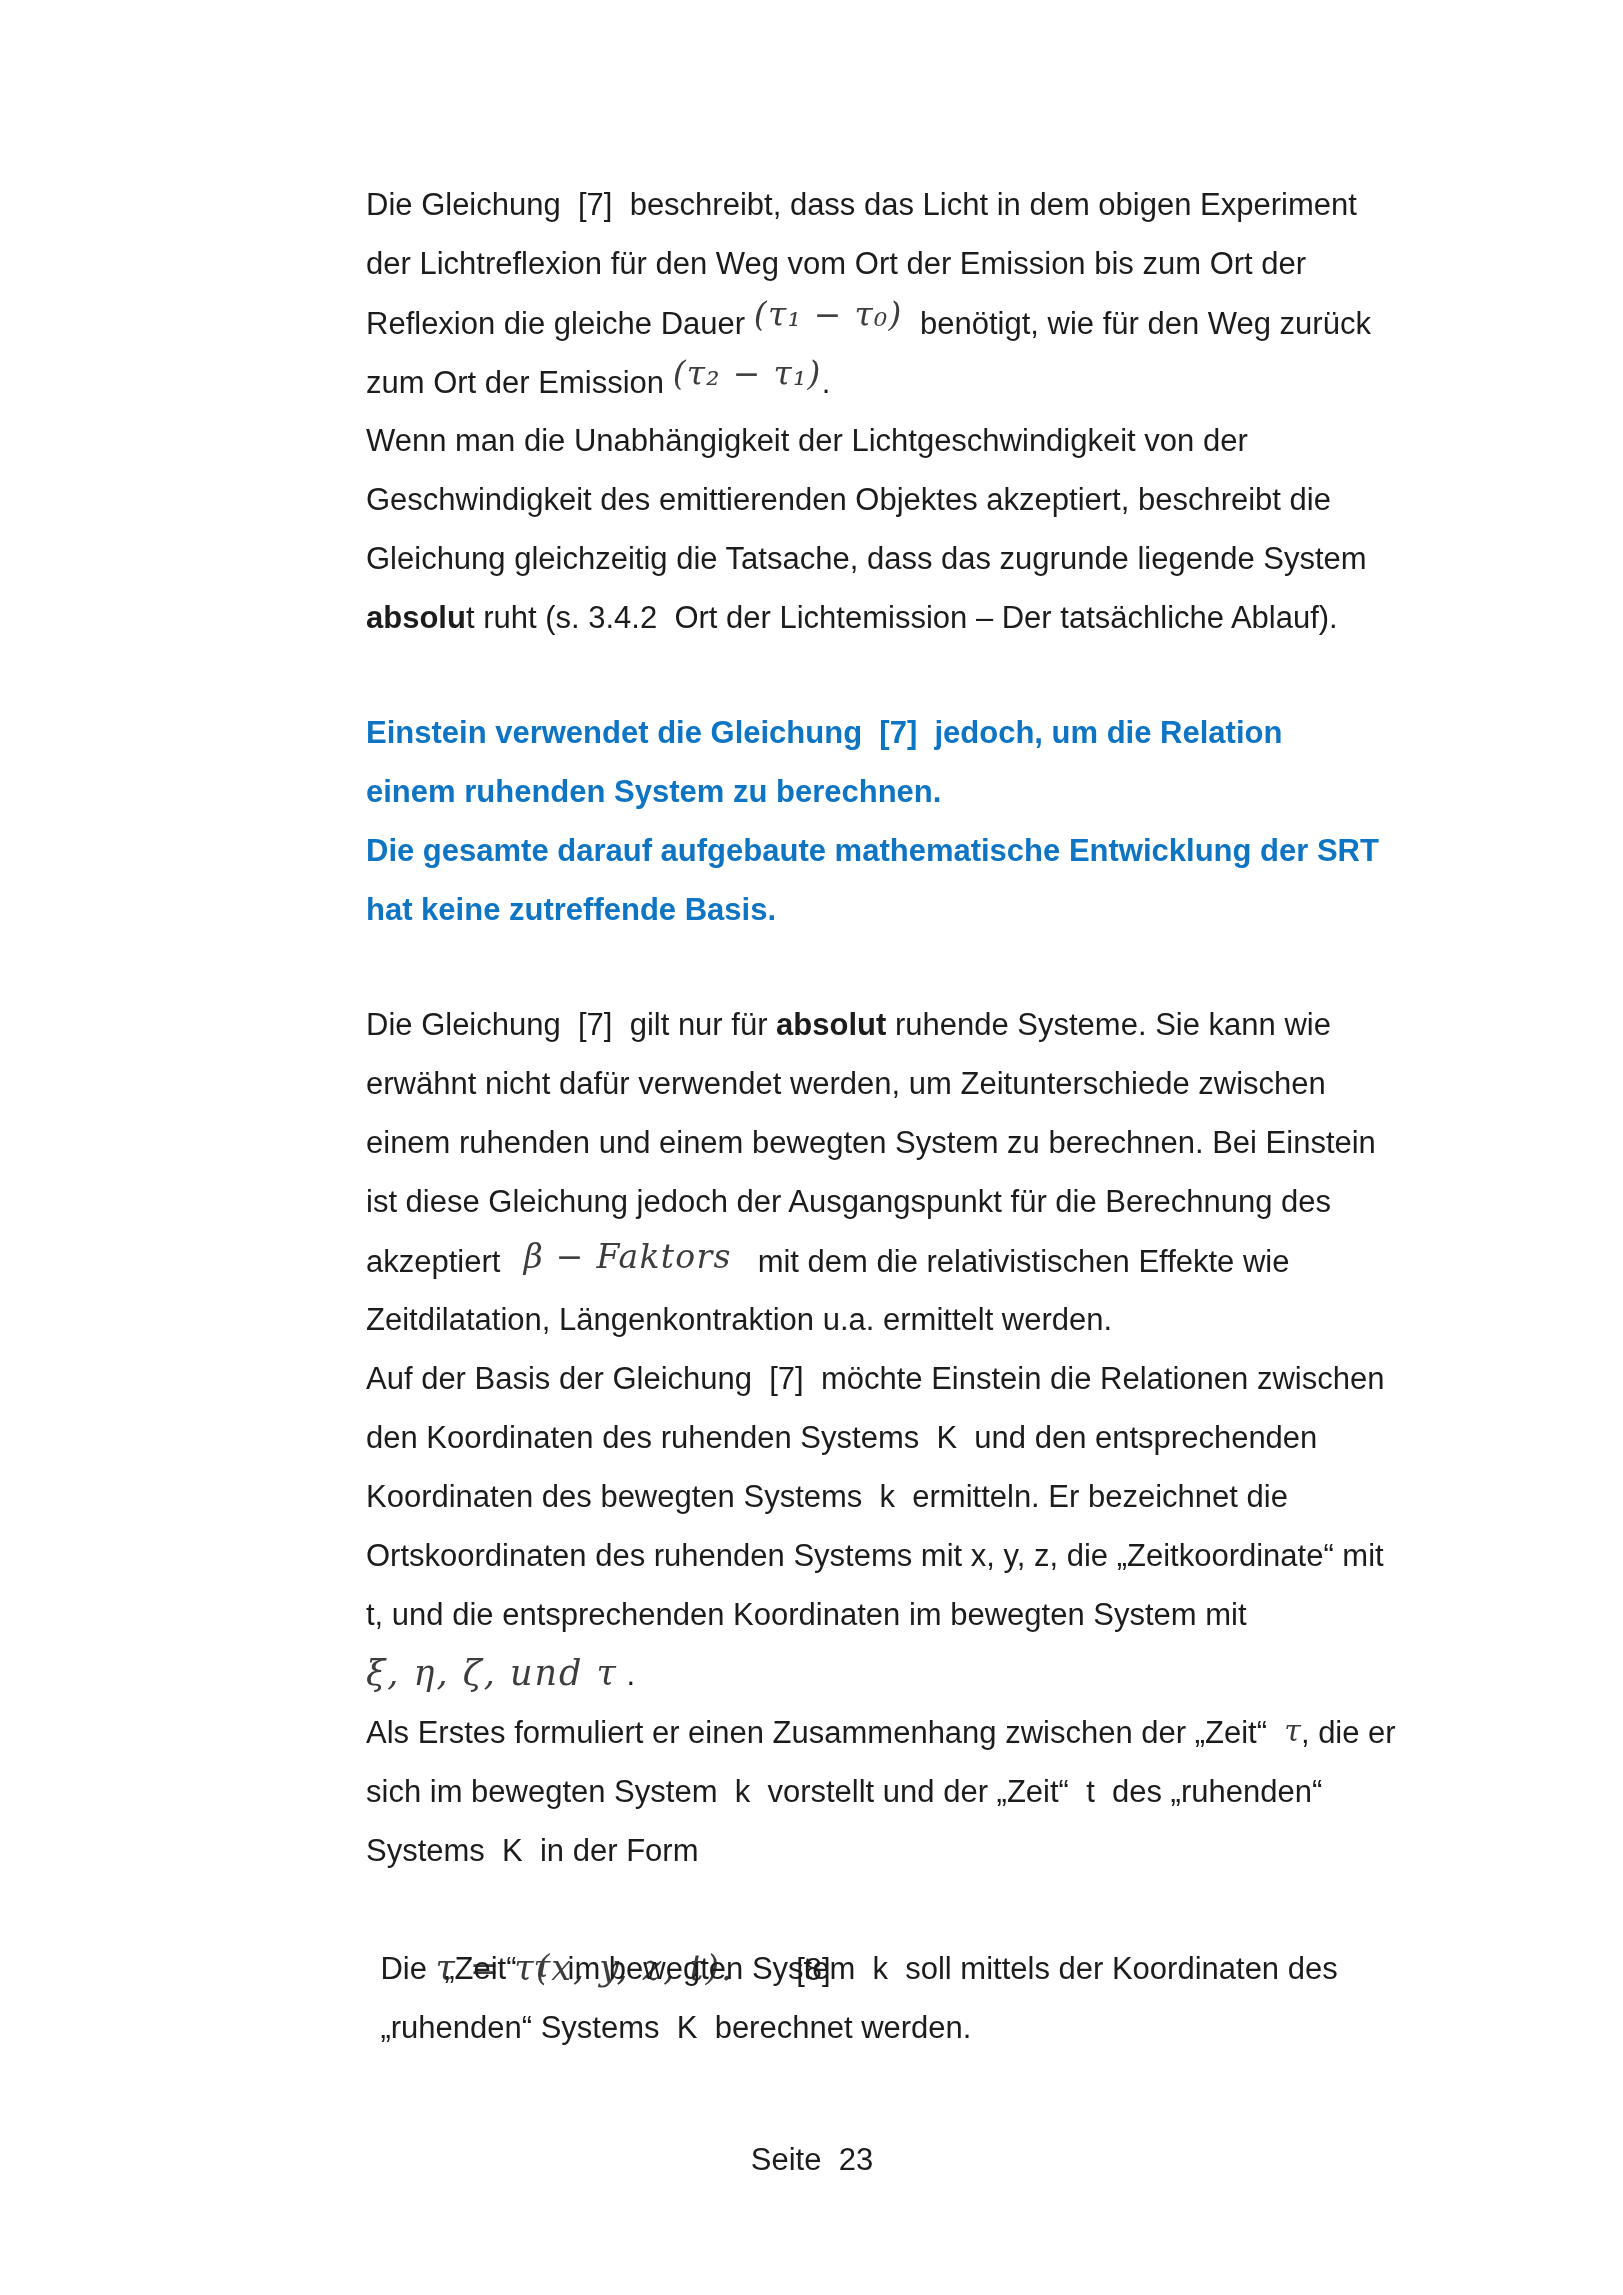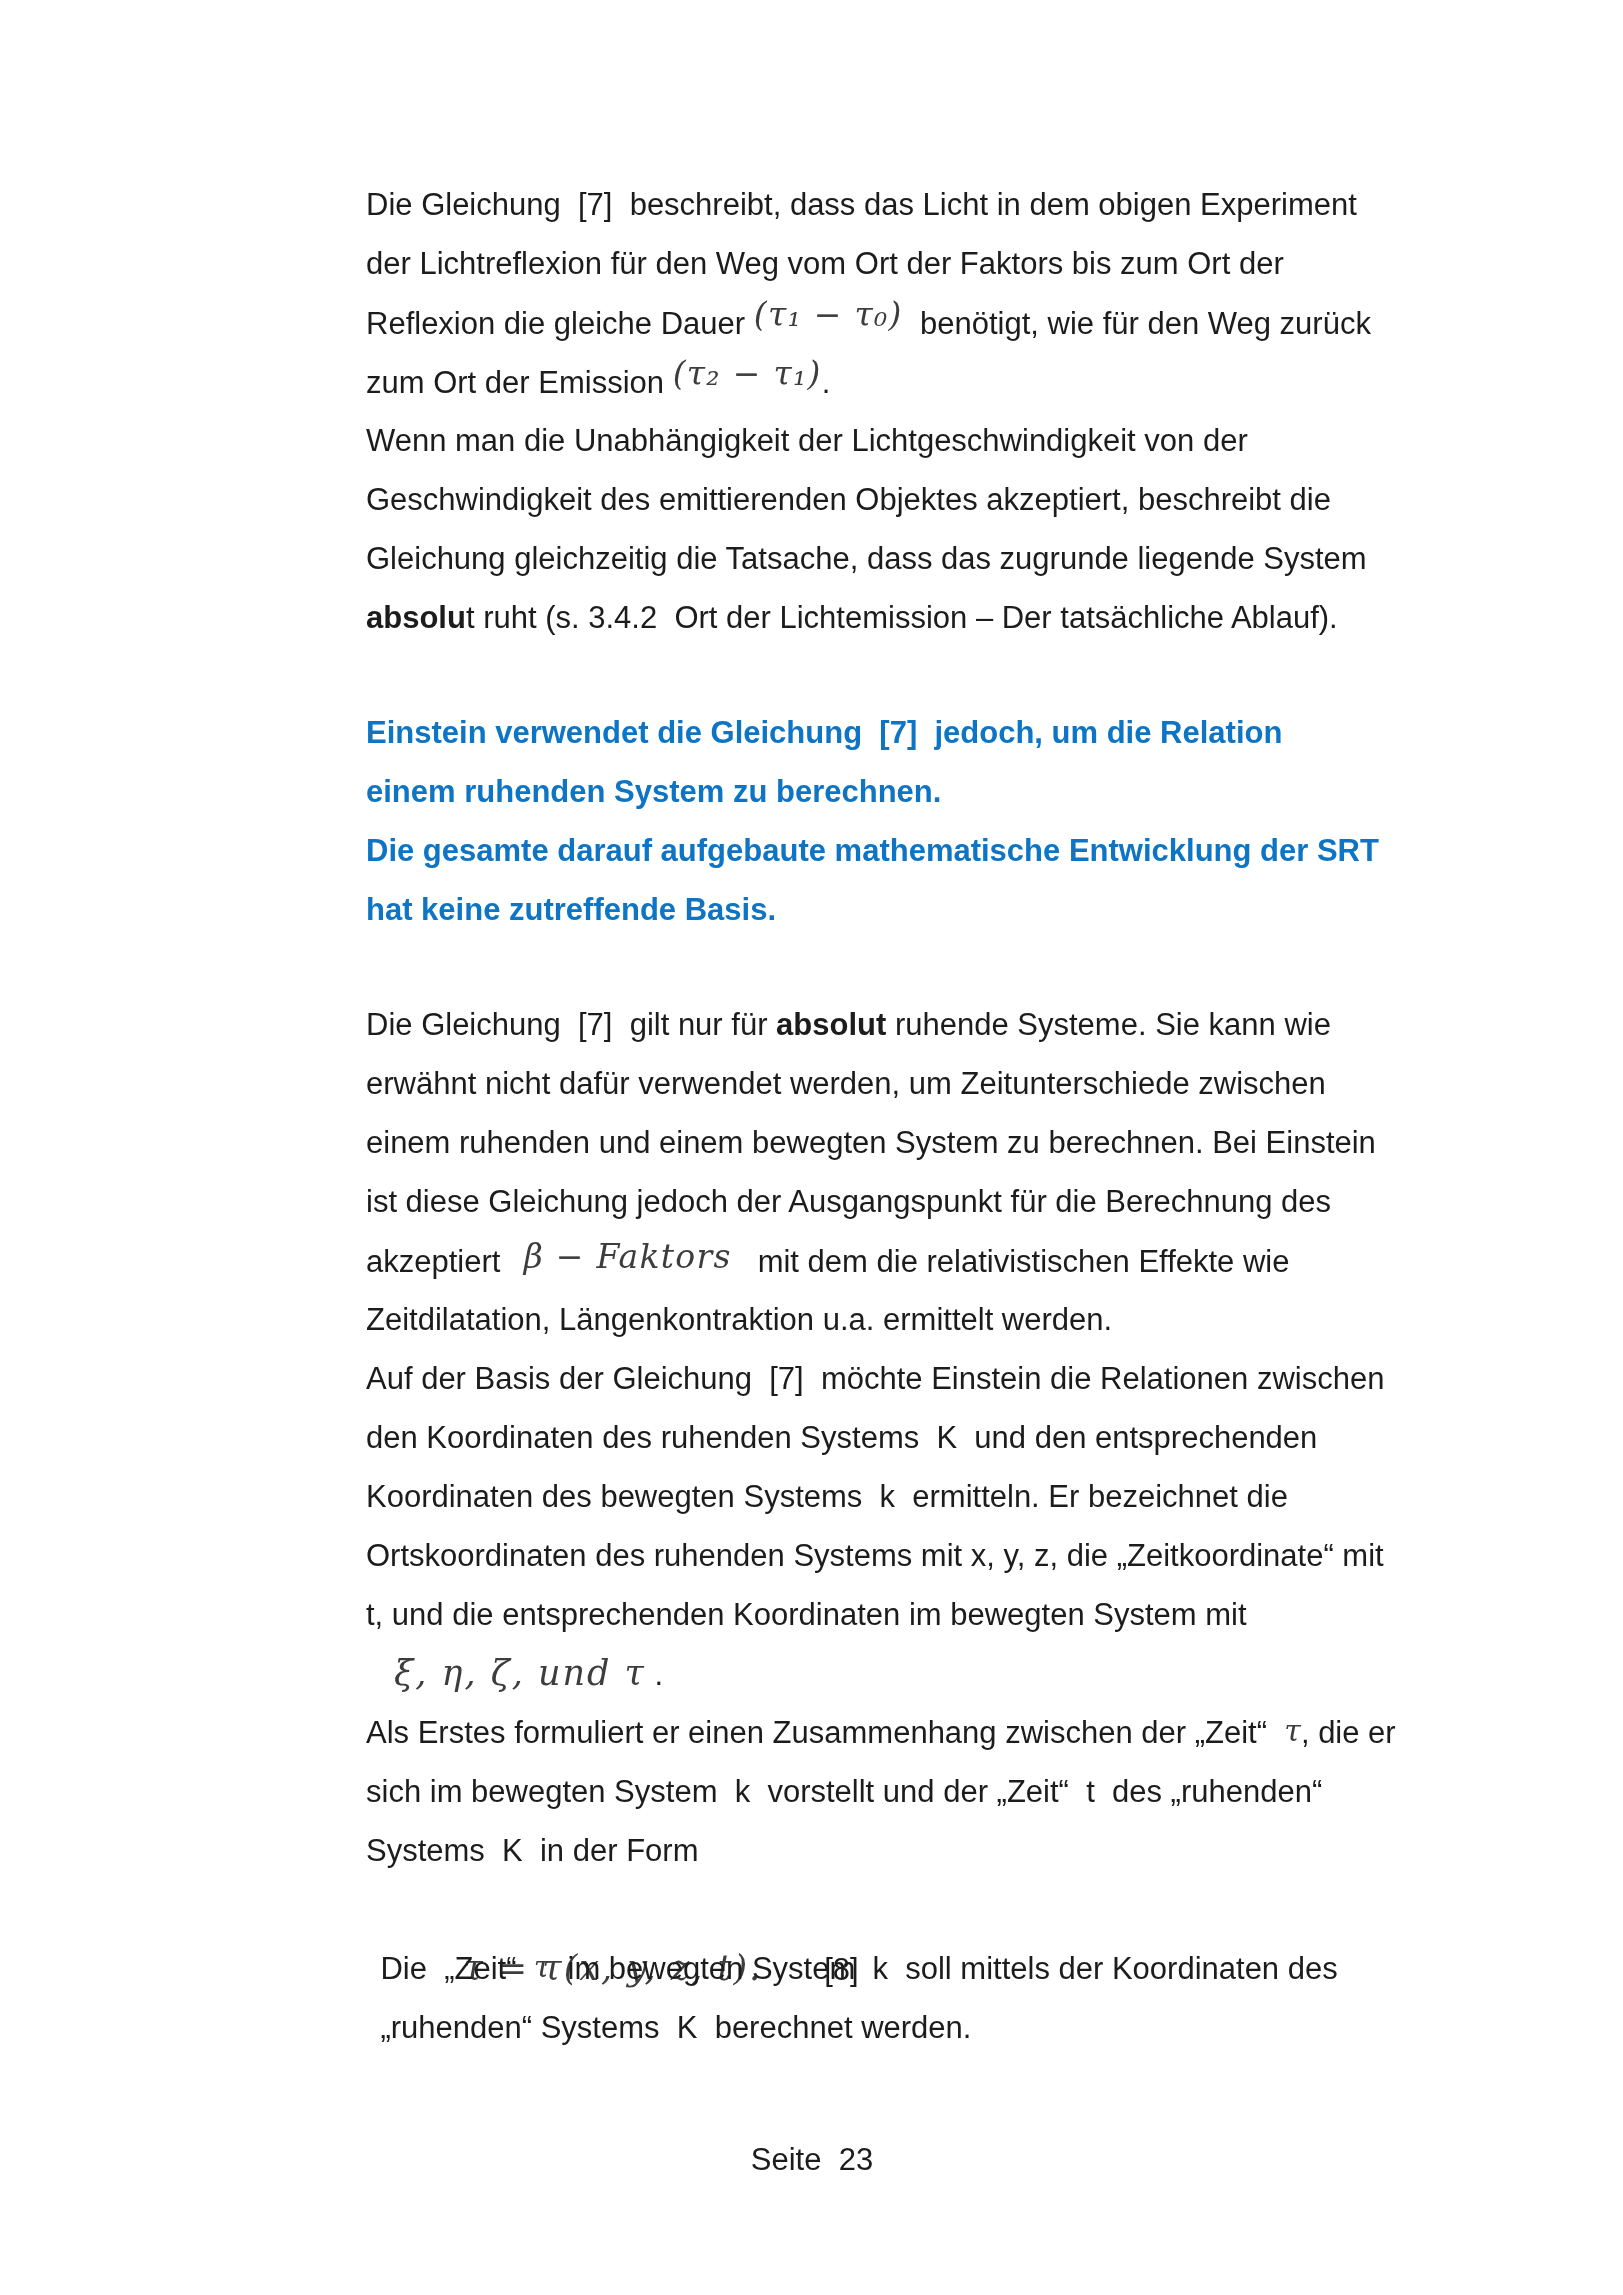--- a/index.html
+++ b/index.html
@@ -51,21 +51,20 @@
   }
   .math.mid{
     position:relative;
     top:-3.9px;
     letter-spacing:1.3px;
     margin-left:6px;
   }
   .math.big{
     font-size:35px;
     letter-spacing:2px;
-    margin-left:28px;
   }
   .math.inline-tau{
     font-size:30px;
     position:relative;
     top:-2px;
   }
   .eq-line{padding-left:17.7px;}
   .eq-label{margin-left:62px;}
   .indent{padding-left:14.4px;}
   .footer{
@@ -83,21 +82,21 @@
   }
 </style>
 </head>
 <body>
 
 <div class="page">
   <div class="content">
 
     <div>
       <div class="line"><span>Die Gleichung  [7]  beschreibt, dass das Licht in dem obigen Experiment</span></div>
-      <div class="line"><span>der Lichtreflexion für den Weg vom Ort der Faktors bis zum Ort der</span></div>
+      <div class="line"><span>der Lichtreflexion für den Weg vom Ort der Emission bis zum Ort der</span></div>
       <div class="line"><span>Reflexion die gleiche Dauer </span><span class="math raised">(τ₁ − τ₀)</span><span>  benötigt, wie für den Weg zurück</span></div>
       <div class="line"><span>zum Ort der Emission </span><span class="math raised">(τ₂ − τ₁)</span><span>.</span></div>
     </div>
 
     <div>
       <div class="line"><span>Wenn man die Unabhängigkeit der Lichtgeschwindigkeit von der</span></div>
       <div class="line"><span>Geschwindigkeit des emittierenden Objektes akzeptiert, beschreibt die</span></div>
       <div class="line"><span>Gleichung gleichzeitig die Tatsache, dass das zugrunde liegende System</span></div>
       <div class="line"><span class="b">absolu</span><span>t ruht (s. 3.4.2  Ort der Lichtemission – Der tatsächliche Ablauf).</span></div>
     </div>

